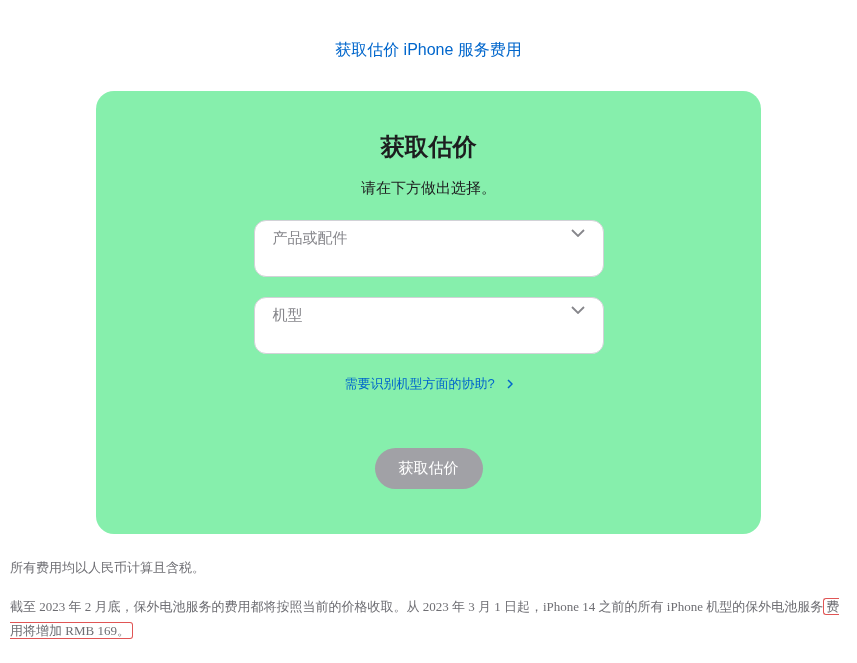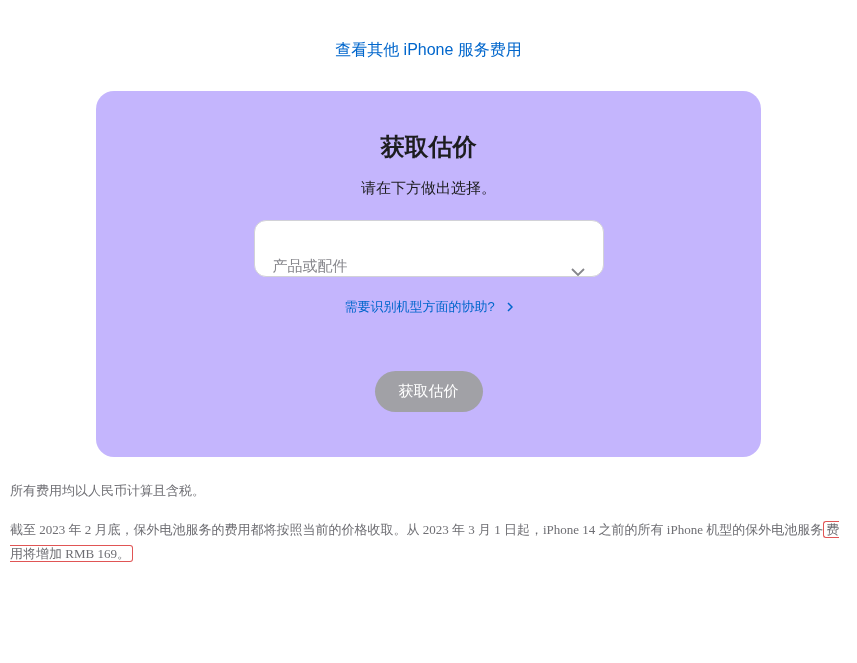--- a/index.html
+++ b/index.html
@@ -19,21 +19,21 @@
       text-align: center;
       padding-top: 40px;
       padding-bottom: 30px;
     }
     .top-link a {
       color: #0066cc;
       text-decoration: none;
       font-size: 16px;
     }
     .card {
-      background: #c4b5fd;
+      background: #86efac;
       border-radius: 18px;
       width: 665px;
       margin: 0 auto;
       padding: 40px 40px 45px 40px;
       text-align: center;
     }
     .card-title {
       font-size: 24px;
       font-weight: 600;
       color: #1d1d1f;
@@ -45,23 +45,23 @@
       margin-bottom: 22px;
     }
     .select-box {
       width: 350px;
       margin: 6px auto 20px auto;
       background: #ffffff;
       border: 1px solid #d2d2d7;
       border-radius: 12px;
       height: 57px;
       display: flex;
-      align-items: flex-end;
+      align-items: flex-start;
       justify-content: space-between;
-      padding: 0 18px;
+      padding: 8px 18px;
       cursor: pointer;
     }
     .select-box .placeholder {
       color: #86868b;
       font-size: 15px;
     }
     .select-box .chevron {
       color: #86868b;
     }
     .chevron svg {
@@ -108,36 +108,44 @@
       border: 1px solid #e05555;
       border-radius: 3px;
       padding: 0 2px;
       display: inline;
     }
   </style>
 </head>
 <body>
 
 <div class="top-link">
-  <a href="#">查看其他 iPhone 服务费用</a>
+  <a href="#">获取估价 iPhone 服务费用</a>
 </div>
 
 <div class="card">
   <h1 class="card-title">获取估价</h1>
   <p class="card-subtitle">请在下方做出选择。</p>
 
   <div class="select-box">
     <span class="placeholder">产品或配件</span>
     <span class="chevron">
       <svg viewBox="0 0 14 8" fill="none" stroke="currentColor" stroke-width="1.8">
           <path d="M1 1l6 6 6-6"></path>
         </svg>
     </span>
   </div>
 
+  <div class="select-box">
+    <span class="placeholder">机型</span>
+    <span class="chevron">
+      <svg viewBox="0 0 14 8" fill="none" stroke="currentColor" stroke-width="1.8">
+          <path d="M1 1l6 6 6-6"></path>
+        </svg>
+    </span>
+  </div>
 
   <div class="help-link">
     <a href="#">
       <span>需要识别机型方面的协助?</span>
       <svg viewBox="0 0 6 10" fill="none" stroke="currentColor" stroke-width="1.5">
           <path d="M1 1l4 4-4 4"></path>
         </svg>
     </a>
   </div>
 

